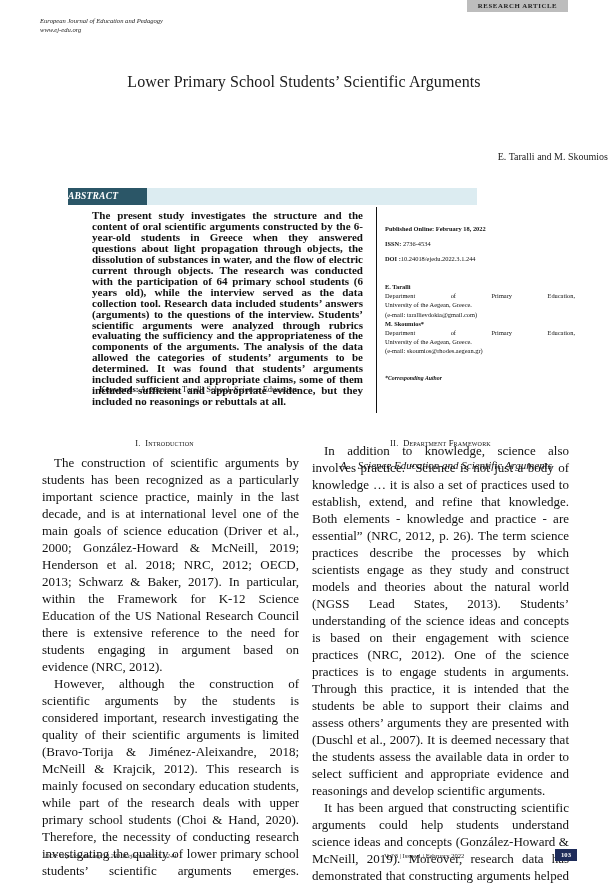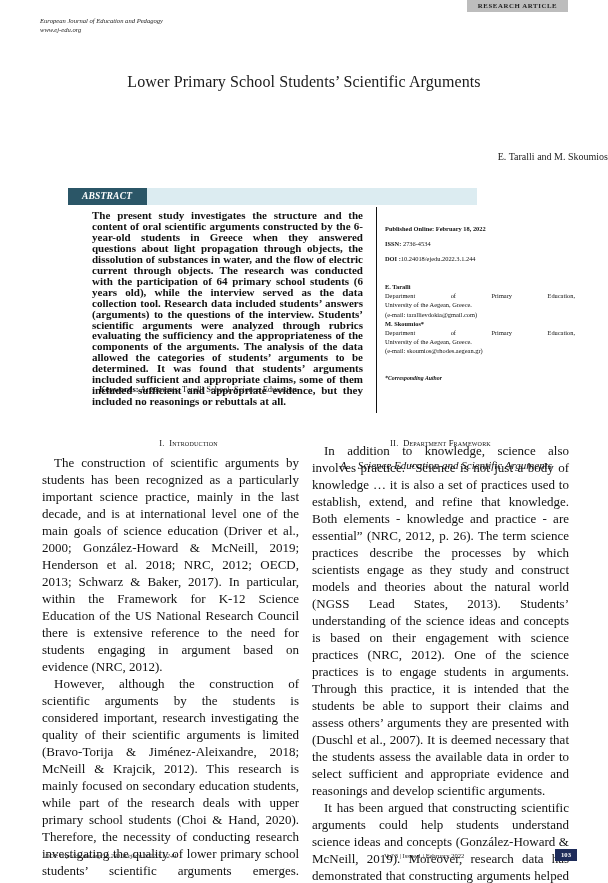--- a/index.html
+++ b/index.html
@@ -19,21 +19,21 @@
       font-size: 16px; color: #1a1a1a; letter-spacing: 0.1px;
     }
     .authors {
       position: absolute; left: 0; width: 608px; top: 151px; text-align: right;
       font-size: 10px; color: #222;
     }
 
     .abstract-bar { position: absolute; left: 68px; top: 188px; width: 409px; height: 17px; background: #dcecf1; }
     .abstract-tab {
       position: absolute; left: 68px; top: 188px; width: 79px; height: 17px; background: #2b5667;
-      color: #fff; font-weight: bold; font-style: italic; font-size: 9.5px; line-height: 17px; padding-left: 14px;
+      color: #fff; font-weight: bold; font-style: italic; font-size: 9.5px; line-height: 17px; 
       letter-spacing: 0.2px;
     }
     .abstract-text {
       position: absolute; left: 92px; top: 210px; width: 271px;
       font-size: 11px; font-weight: bold; line-height: 10.95px; text-align: justify; color: #111; font-family: Liberation Serif, serif;
     }
     .vline { position: absolute; left: 376px; top: 207px; width: 1px; height: 206px; background: #111; }
 
     .side { position: absolute; left: 385px; width: 190px; font-size: 6.4px; line-height: 9.2px; color: #111; }
     .side b { font-weight: bold; }
@@ -102,21 +102,21 @@
   <div>University of the Aegean, Greece.</div>
   <div>(e-mail: skoumios@rhodes.aegean.gr)</div>
 </div>
 <div class="side corr">*Corresponding Author</div>
 
 <div class="keywords">
   <b>Keywords:</b>
   <span>Arguments, Taralli School, Science Education</span>
 </div>
 
-<div class="sec-head" style="left:60px; width:257px; top:438px;text-align:center;">
+<div class="sec-head" style="left:36px; width:257px; top:438px;text-align:center;">
   <span>I.</span>&nbsp;&nbsp;<span class="sc">Introduction</span>
 </div>
 <div class="col col-left">
   <p>The construction of scientific arguments by students has been recognized as a particularly important science practice, mainly in the last decade, and is at international level one of the main goals of science education (Driver et al., 2000; González-Howard &amp; McNeill, 2019; Henderson et al. 2018; NRC, 2012; OECD, 2013; Schwarz &amp; Baker, 2017). In particular, within the Framework for K-12 Science Education of the US National Research Council there is extensive reference to the need for students engaging in argument based on evidence (NRC, 2012).</p>
   <p>However, although the construction of scientific arguments by the students is considered important, research investigating the quality of their scientific arguments is limited (Bravo-Torija &amp; Jiménez-Aleixandre, 2018; McNeill &amp; Krajcik, 2012). This research is mainly focused on secondary education students, while part of the research deals with upper primary school students (Choi &amp; Hand, 2020). Therefore, the necessity of conducting research investigating the quality of lower primary school students’ scientific arguments emerges. Considering the above, the present study is focused on studying the structure and the content of oral scientific arguments of lower primary school students in Greece about light propagation through objects, the dissolution of substances in water, and the flow of electric current through objects. These domains constitute subjects of science curriculum for primary education.</p>
 </div>
 
 <div class="sec-head" style="left:312px; width:257px; top:438px;">
   <span>II.</span>&nbsp;&nbsp;<span class="sc">Department Framework</span>
 </div>

